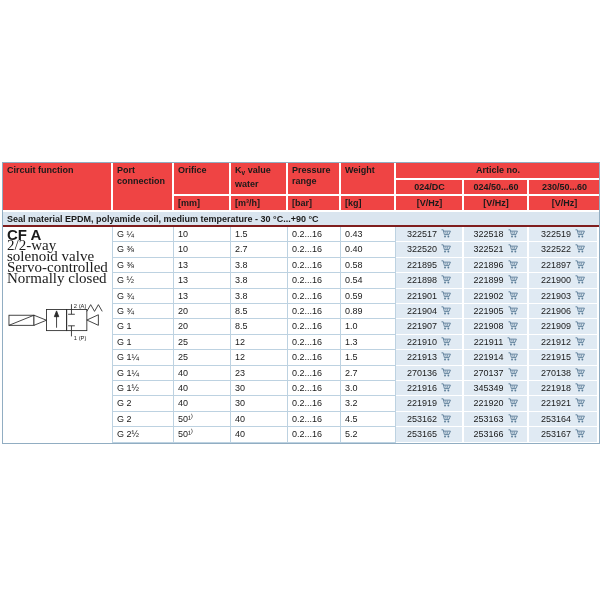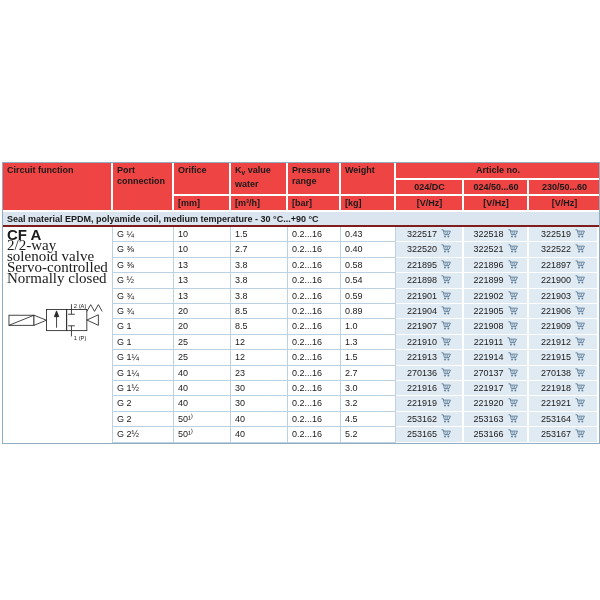--- a/index.html
+++ b/index.html
@@ -431,21 +431,21 @@
       <td class="c">30</td>
       <td class="c">0.2...16</td>
       <td class="c">3.0</td>
       <td class="a"><span class="artnum">221916</span><svg class="cart" width="10" height="9" viewBox="0 0 12 11">
           <path d="M0.5 1 H2.6 L4 6.8 H9.6 L11.4 2.6 H3" fill="none" stroke="#5a7c97" stroke-width="1.1"></path>
           <line x1="5.6" y1="3.2" x2="6.2" y2="6" stroke="#5a7c97" stroke-width="0.9"></line>
           <line x1="7.8" y1="3.2" x2="8.2" y2="6" stroke="#5a7c97" stroke-width="0.9"></line>
           <circle cx="4.8" cy="9.2" r="1.15" fill="#5a7c97"></circle>
           <circle cx="8.9" cy="9.2" r="1.15" fill="#5a7c97"></circle>
         </svg></td>
-      <td class="a"><span class="artnum">221917</span><svg class="cart" width="10" height="9" viewBox="0 0 12 11">
+      <td class="a"><span class="artnum">345349</span><svg class="cart" width="10" height="9" viewBox="0 0 12 11">
           <path d="M0.5 1 H2.6 L4 6.8 H9.6 L11.4 2.6 H3" fill="none" stroke="#5a7c97" stroke-width="1.1"></path>
           <line x1="5.6" y1="3.2" x2="6.2" y2="6" stroke="#5a7c97" stroke-width="0.9"></line>
           <line x1="7.8" y1="3.2" x2="8.2" y2="6" stroke="#5a7c97" stroke-width="0.9"></line>
           <circle cx="4.8" cy="9.2" r="1.15" fill="#5a7c97"></circle>
           <circle cx="8.9" cy="9.2" r="1.15" fill="#5a7c97"></circle>
         </svg></td>
       <td class="a"><span class="artnum">221918</span><svg class="cart" width="10" height="9" viewBox="0 0 12 11">
           <path d="M0.5 1 H2.6 L4 6.8 H9.6 L11.4 2.6 H3" fill="none" stroke="#5a7c97" stroke-width="1.1"></path>
           <line x1="5.6" y1="3.2" x2="6.2" y2="6" stroke="#5a7c97" stroke-width="0.9"></line>
           <line x1="7.8" y1="3.2" x2="8.2" y2="6" stroke="#5a7c97" stroke-width="0.9"></line>

